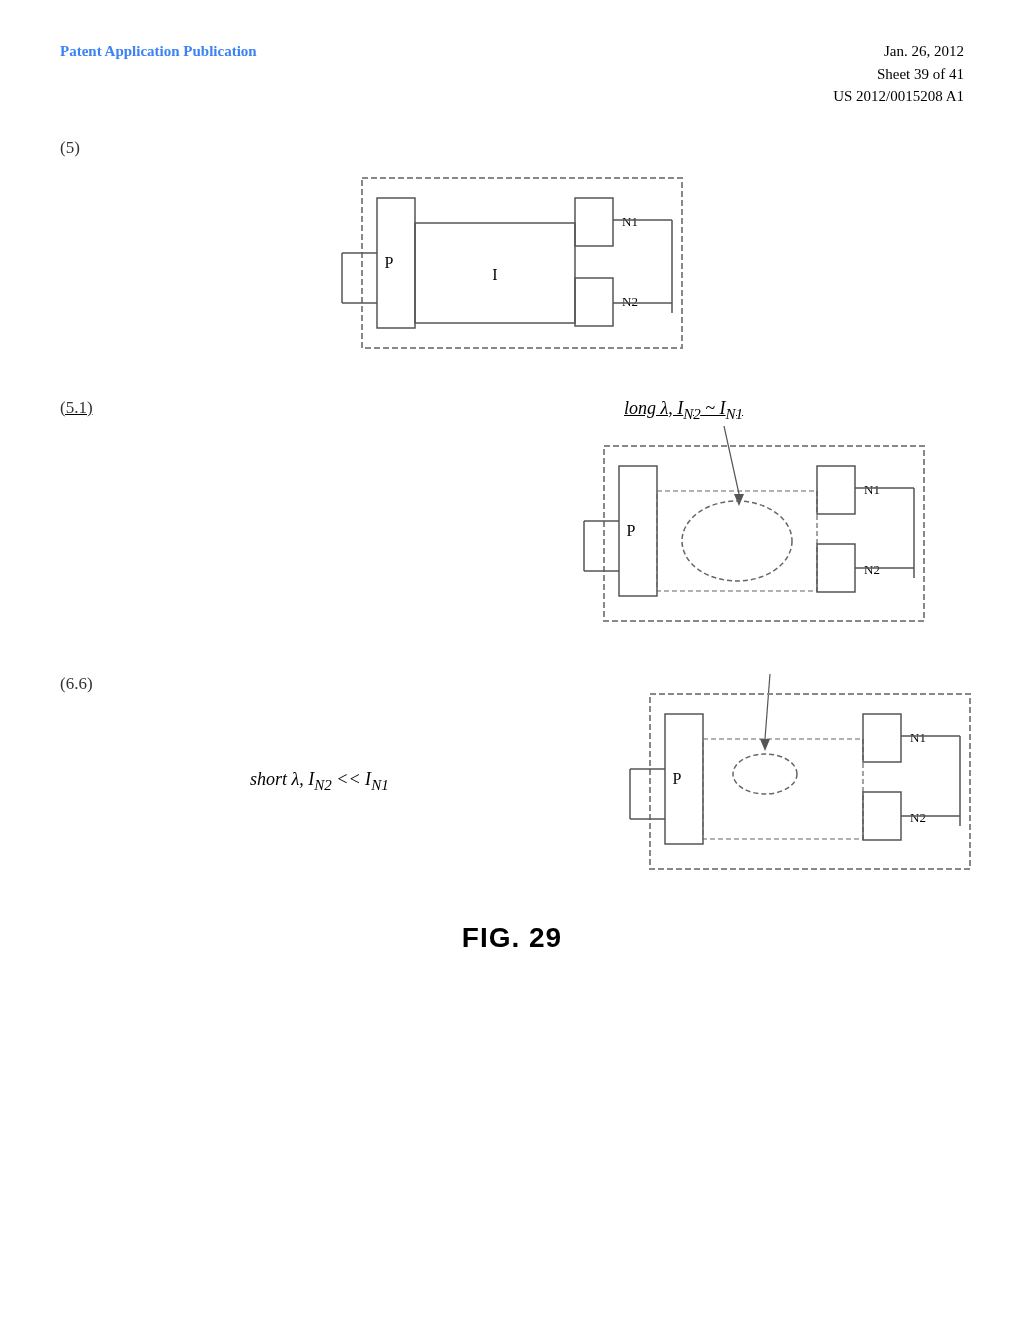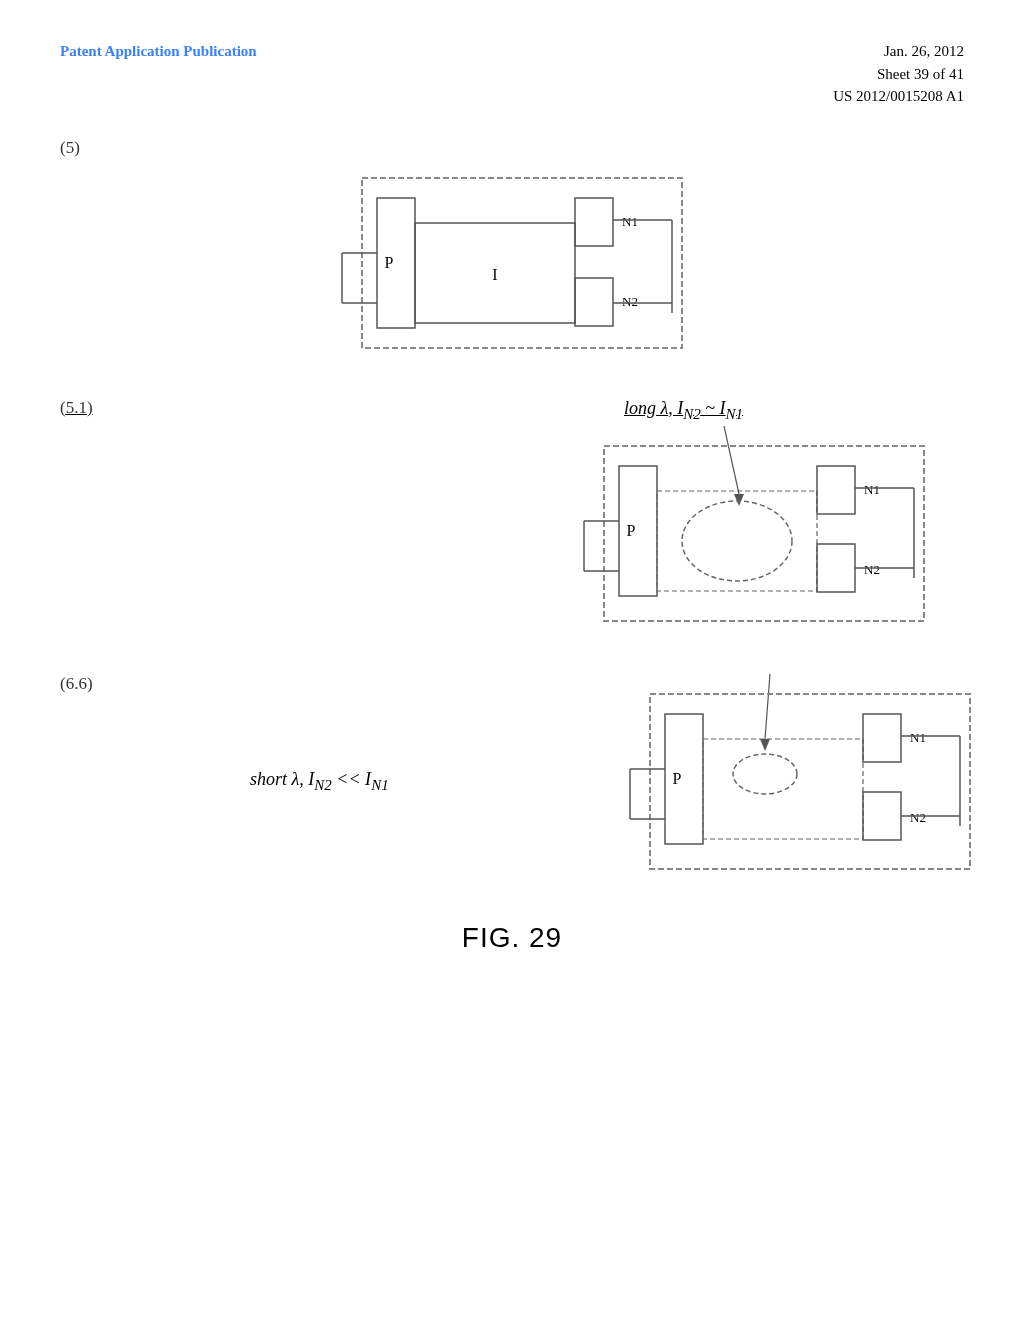--- a/index.html
+++ b/index.html
@@ -43,21 +43,21 @@
     
     .section-label {
       font-size: 17px;
       color: #333;
       margin-bottom: 10px;
     }
 
     
     .fig-caption {
       font-size: 28px;
-      font-weight: normal;
+      font-weight: bold;
       text-align: center;
       margin-top: 20px;
       font-family: Arial, sans-serif;
       letter-spacing: 1px;
     }
 
     
     .svg-wrapper {
       display: flex;
       justify-content: center;

